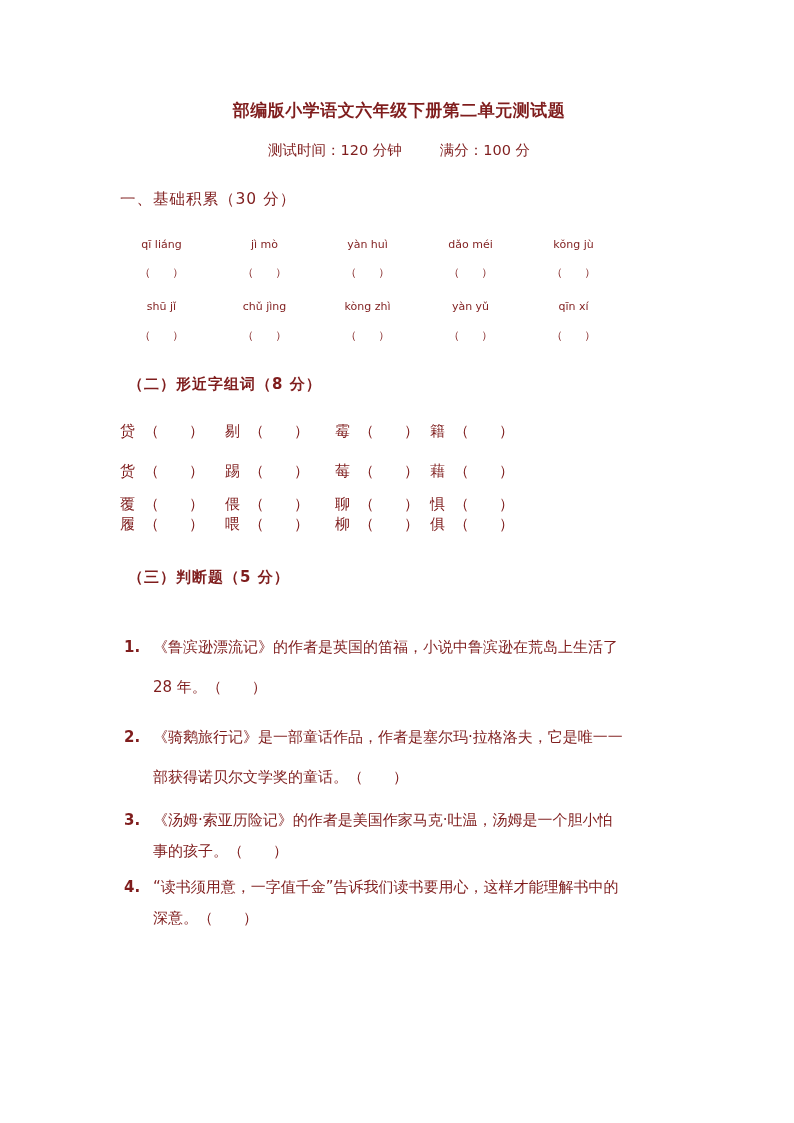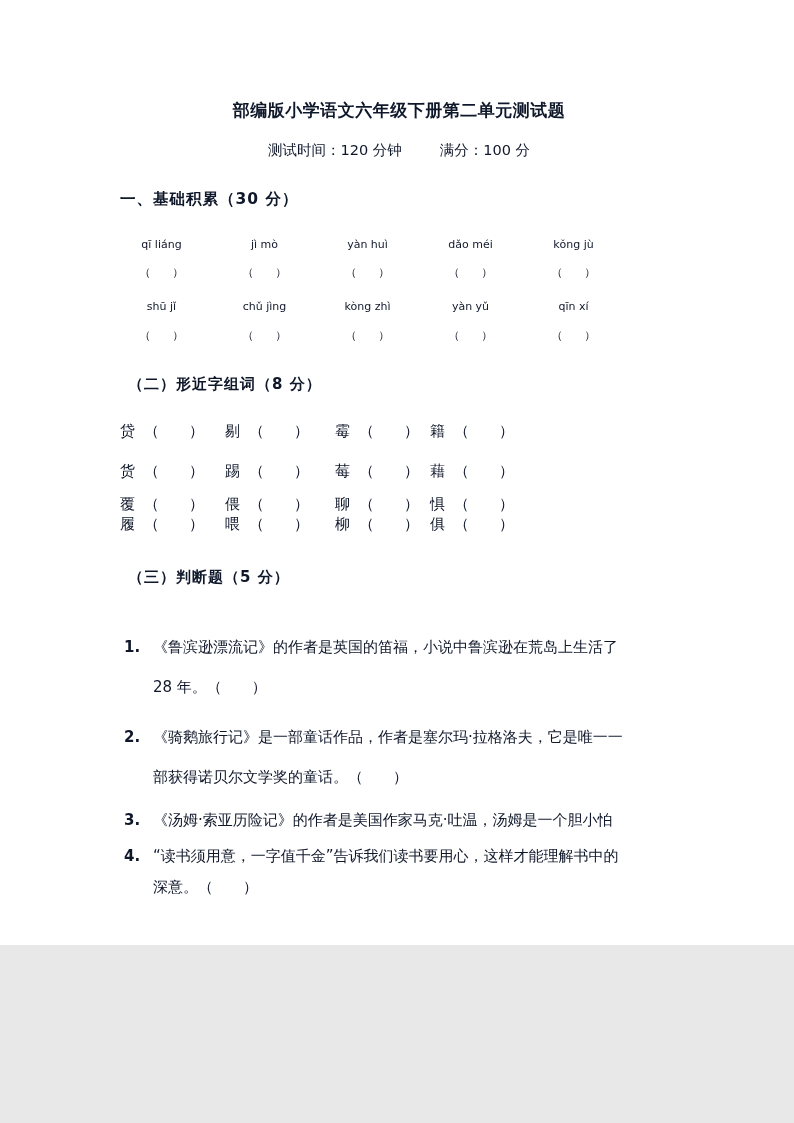--- a/index.html
+++ b/index.html
@@ -1,23 +1,23 @@
 <!DOCTYPE html>
 <html><head>
 <meta charset="utf-8">
 <style>
   * { margin: 0; padding: 0; box-sizing: border-box; }
   html, body { background: #e8e8e8; }
   .page {
     position: relative;
     width: 794px;
-    height: 945px;
+    height: 1123px;
     margin: 0 auto;
     background: #ffffff;
-    color: #0f172a;
+    color: #7f1d1d;
     font-family: "DejaVu Sans", "Liberation Sans", sans-serif;
     overflow: hidden;
   }
   .content { padding: 100px 116px 0 120px; }
 
   .doc-title {
     text-align: center;
     font-size: 17px;
     font-weight: 700;
     line-height: 20px;
@@ -35,21 +35,21 @@
     margin-left: 58px;
     font-size: 14.5px;
     line-height: 18px;
   }
   .blank-group { margin-right: 16px; white-space: nowrap; }
   .blank-rule { letter-spacing: 0; }
 
   .sec-heading {
     margin-top: 30px;
     font-size: 15.5px;
-    font-weight: 700;
+    font-weight: 400;
     line-height: 20px;
     letter-spacing: 1px;
   }
   .sub-heading {
     font-size: 15px;
     font-weight: 700;
     line-height: 20px;
     letter-spacing: 1px;
     margin-left: 8px;
   }
@@ -183,20 +183,21 @@
         <div class="num">2.</div>
         <div class="lines">
           <div>《骑鹅旅行记》是一部童话作品，作者是塞尔玛·拉格洛夫，它是唯一一</div>
           <div>部获得诺贝尔文学奖的童话。（　　）</div>
         </div>
       </div>
       <div class="judge-item tight i3">
         <div class="num">3.</div>
         <div class="lines">
           <div>《汤姆·索亚历险记》的作者是美国作家马克·吐温，汤姆是一个胆小怕</div>
+          <div>事的孩子。（　　）</div>
         </div>
       </div>
       <div class="judge-item tight i4">
         <div class="num">4.</div>
         <div class="lines">
           <div>“读书须用意，一字值千金”告诉我们读书要用心，这样才能理解书中的</div>
           <div>深意。（　　）</div>
         </div>
       </div>
     </div>

